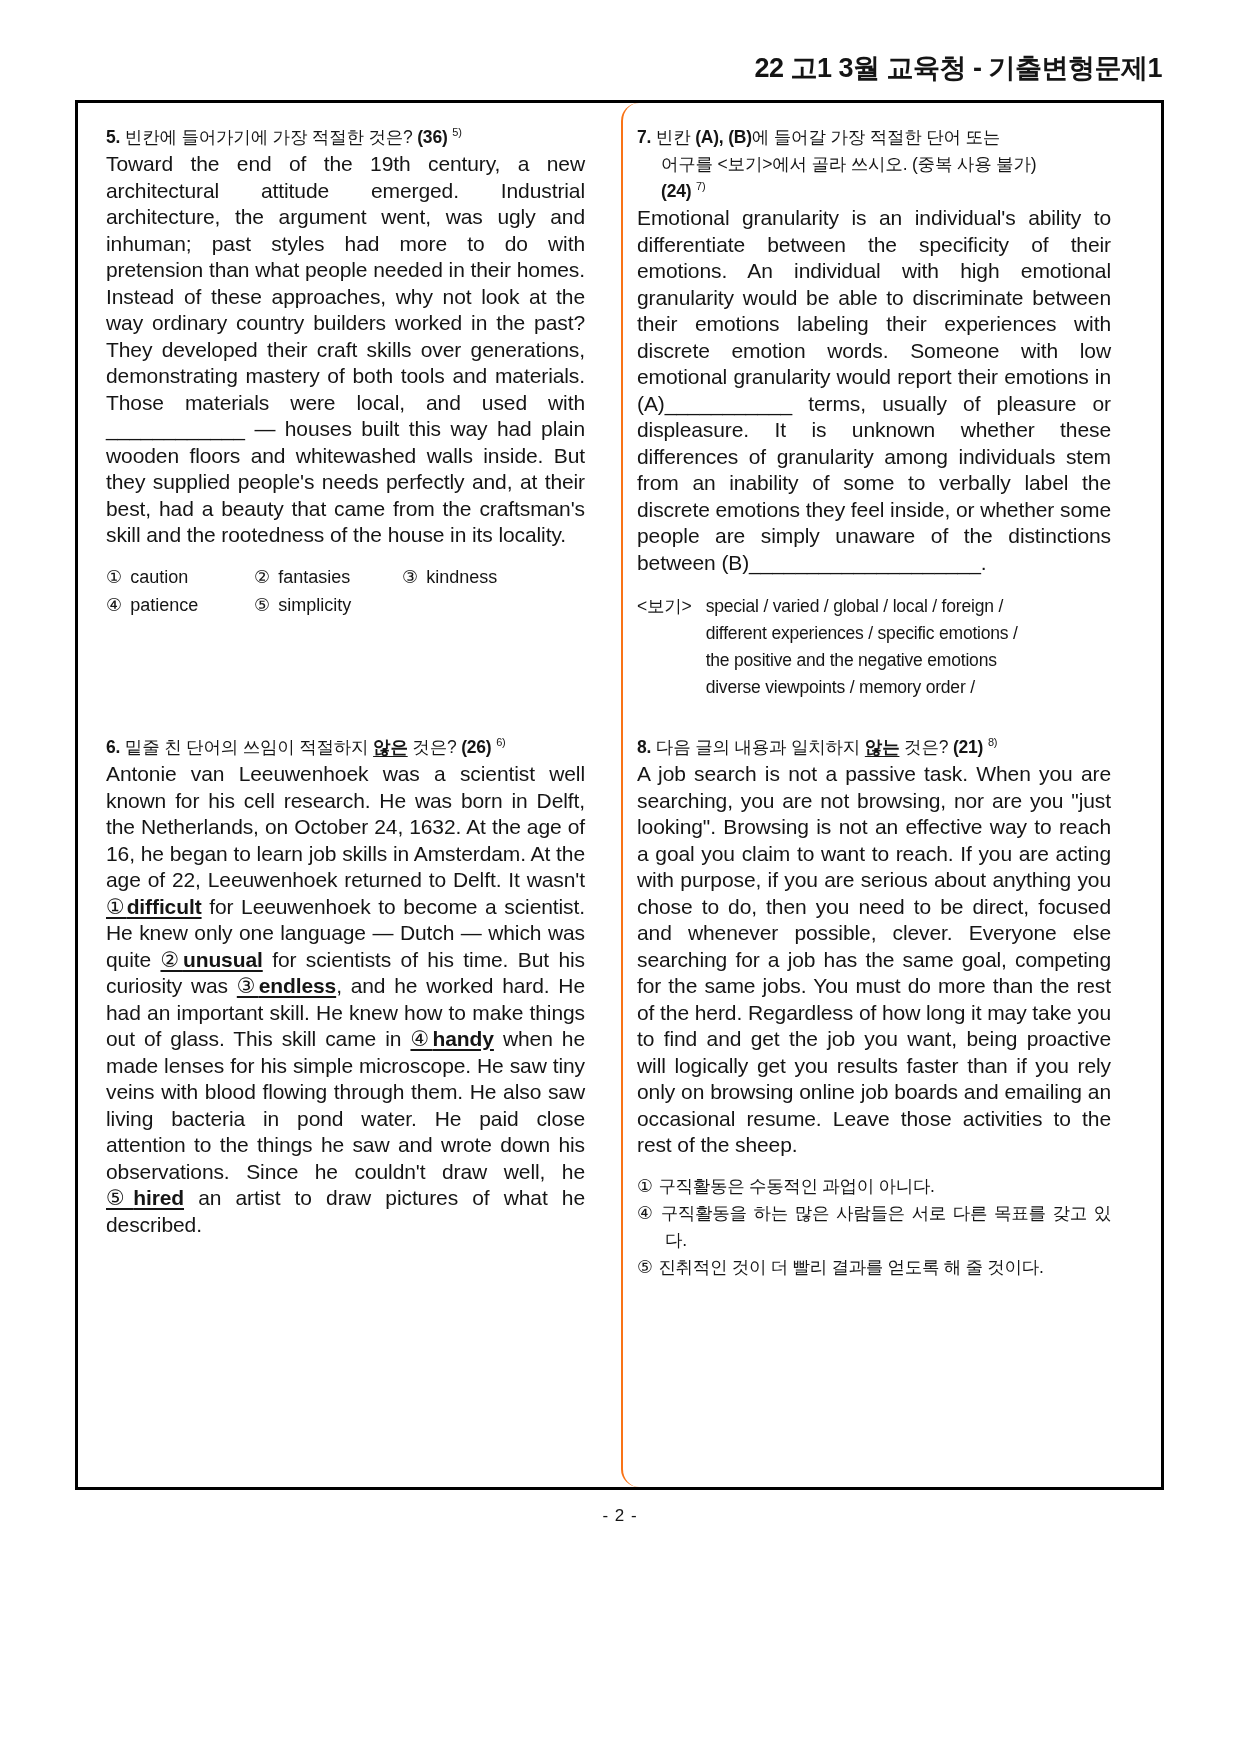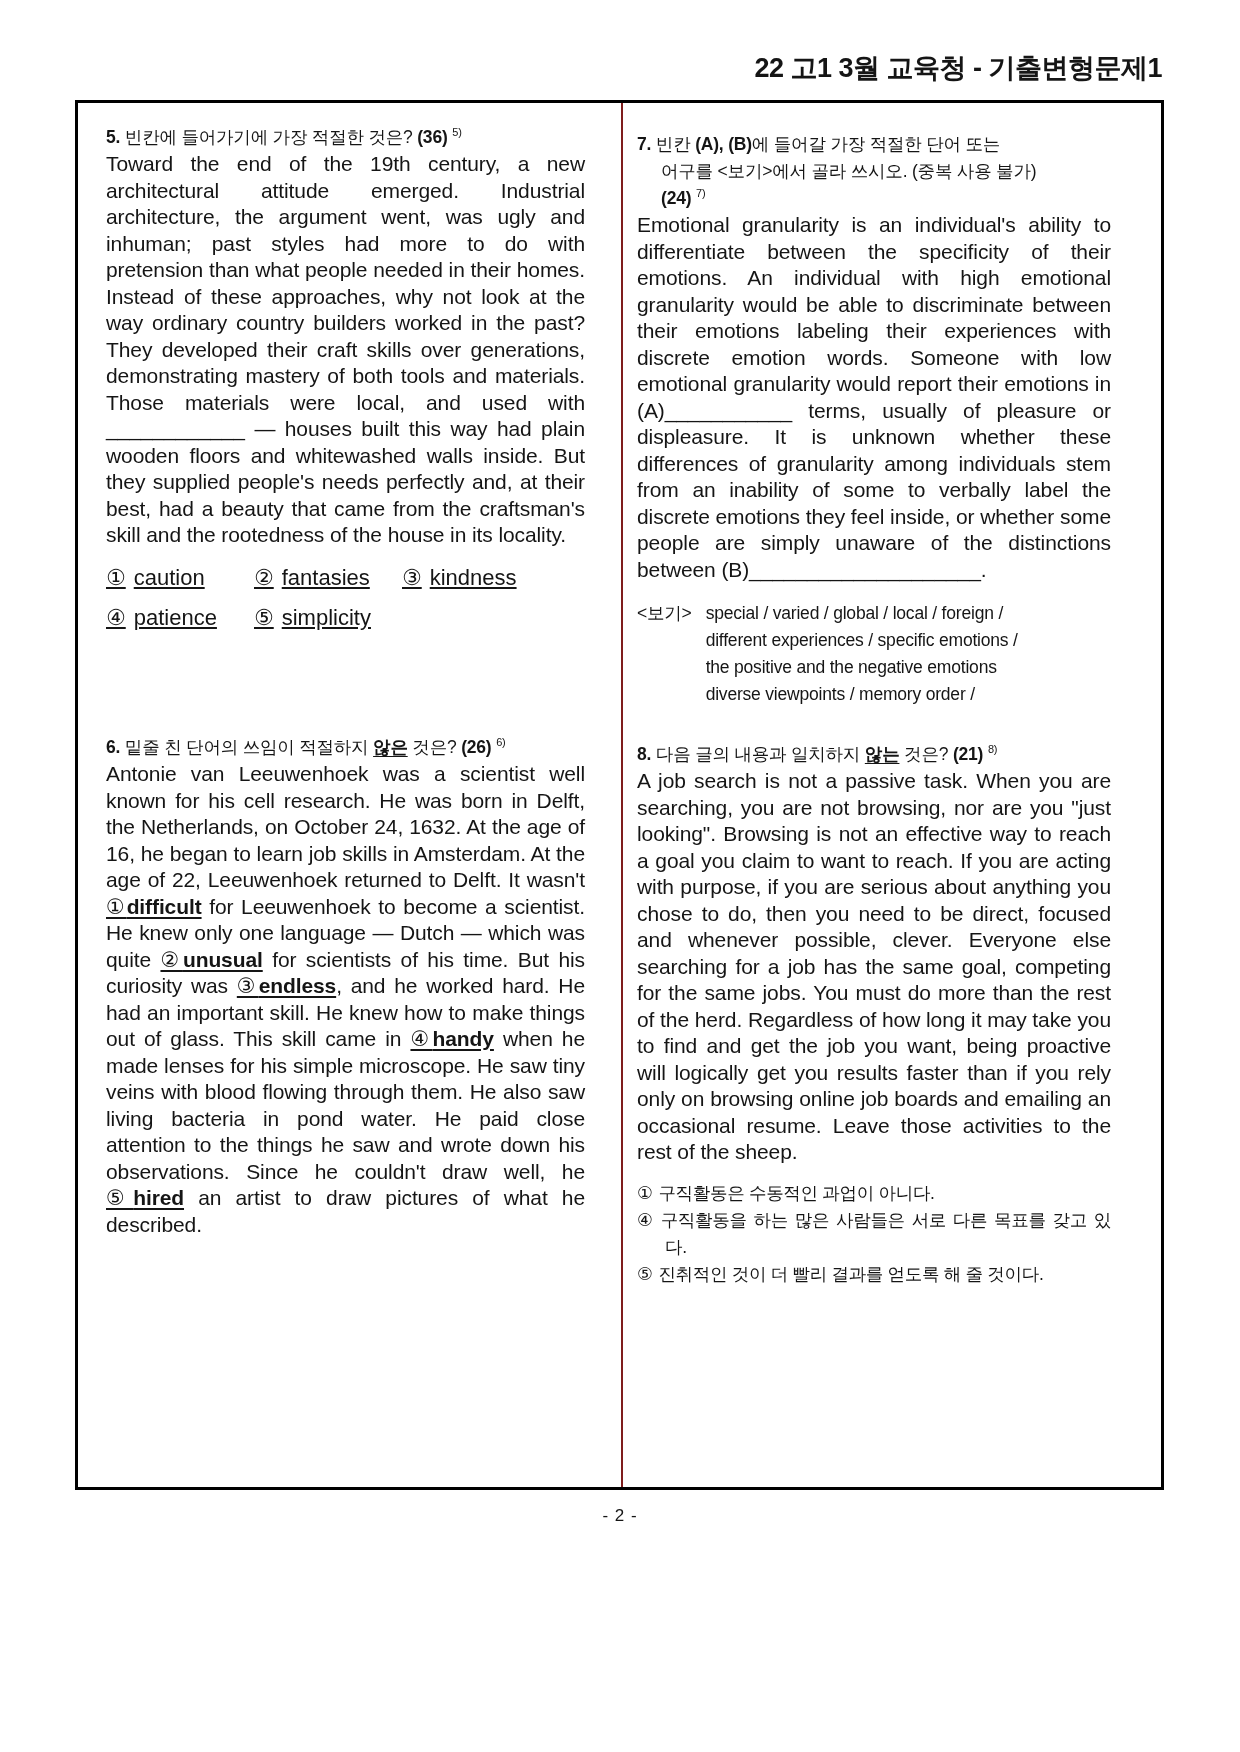--- a/index.html
+++ b/index.html
@@ -17,45 +17,45 @@
   }
 
   .sheet {
     position:absolute; left:75px; top:100px;
     width:1089px; height:1390px;
     border:3px solid #000;
     box-sizing:border-box;
     display:flex;
     background:#fff;
   }
-  .col { box-sizing:border-box; }
+  .col { box-sizing:border-box;border-radius:18px; }
   .col-left  { width:543px; padding:21px 36px 0 28px; }
-  .col-right { flex:1; border-left:2px solid #7f1d1d; padding:28px 50px 0 14px; }
+  .col-right { flex:1; border-left:2px solid #f97316; padding:21px 50px 0 14px; }
 
   .sec-top { height:610px; }
 
   .qheader { font-size:17.5px; line-height:27px; letter-spacing:-0.2px; }
   .qh-cont { padding-left:24px; }
 
   .passage {
     font-size:21px; line-height:26.5px;
     text-align:justify; text-justify:inter-word;
     letter-spacing:-0.1px;
   }
 
   .b   { font-weight:bold; }
   .u   { text-decoration:underline; text-underline-offset:3px; }
   .sup { font-size:11px; vertical-align:super; line-height:0; }
 
   .choices-grid {
     margin-top:15px;
     display:grid;
     grid-template-columns:148px 148px 1fr;
-    row-gap:13px;
-    font-size:22px; line-height:27px;text-decoration:underline;
+    row-gap:1px;
+    font-size:18px; line-height:27px;
   }
   .choice-item { white-space:nowrap; }
   .choice-marker { margin-right:8px; }
 
   .bogi {
     margin-top:17px;
     display:flex;
     font-size:17.5px; line-height:27px;
     letter-spacing:-0.2px;
   }

